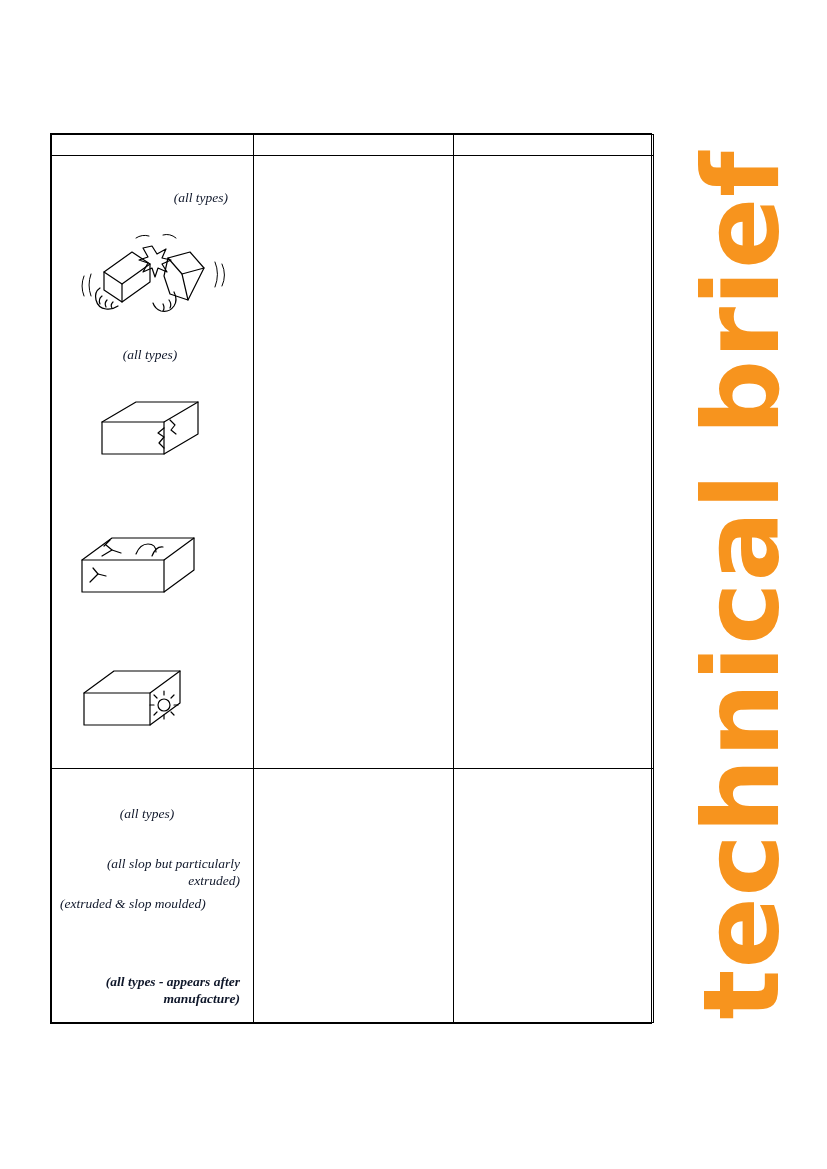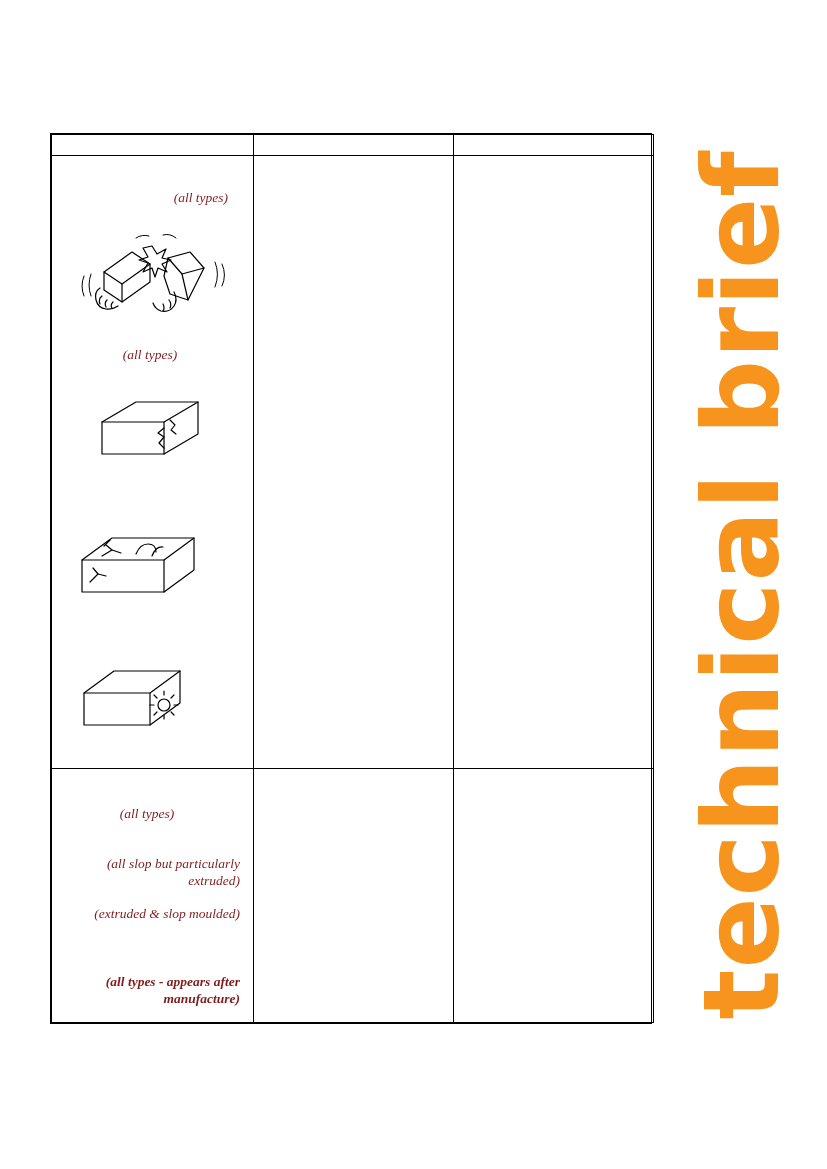--- a/index.html
+++ b/index.html
@@ -77,42 +77,42 @@
     position: relative;
     width: 100%;
     height: 100%;
   }
 
   .lbl {
     position: absolute;
     font-family: "Liberation Serif", serif;
     font-style: italic;
     font-size: 13.5px;
-    color: #7f1d1d;
+    color: #0f172a;
     line-height: 1.28;
   }
 
   
   .lbl-alltypes-1 {
     left: 8px;
     top: 33px;
     width: 168px;
     text-align: right;
   }
   .lbl-alltypes-2 {
     left: 8px;
     top: 190px;
     width: 180px;
     text-align: center;
   }
 
   
   .lbl-f1 { left: 10px; top: 36px; width: 170px; text-align: center; }
   .lbl-f2 { left: 8px; top: 86px; width: 180px; text-align: right; }
-  .lbl-f3 { left: 8px; top: 136px; width: 180px; text-align: right; }
+  .lbl-f3 { left: 8px; top: 126px; width: 180px; }
   .lbl-f4 { left: 8px; top: 204px; width: 180px; text-align: right; font-weight: bold; }
 
   
   .fig {
     position: absolute;
   }
   .fig-knock  { left: 24px; top: 74px; }
   .fig-brick1 { left: 42px; top: 238px; }
   .fig-brick2 { left: 22px; top: 370px; }
   .fig-brick3 { left: 24px; top: 505px; }

